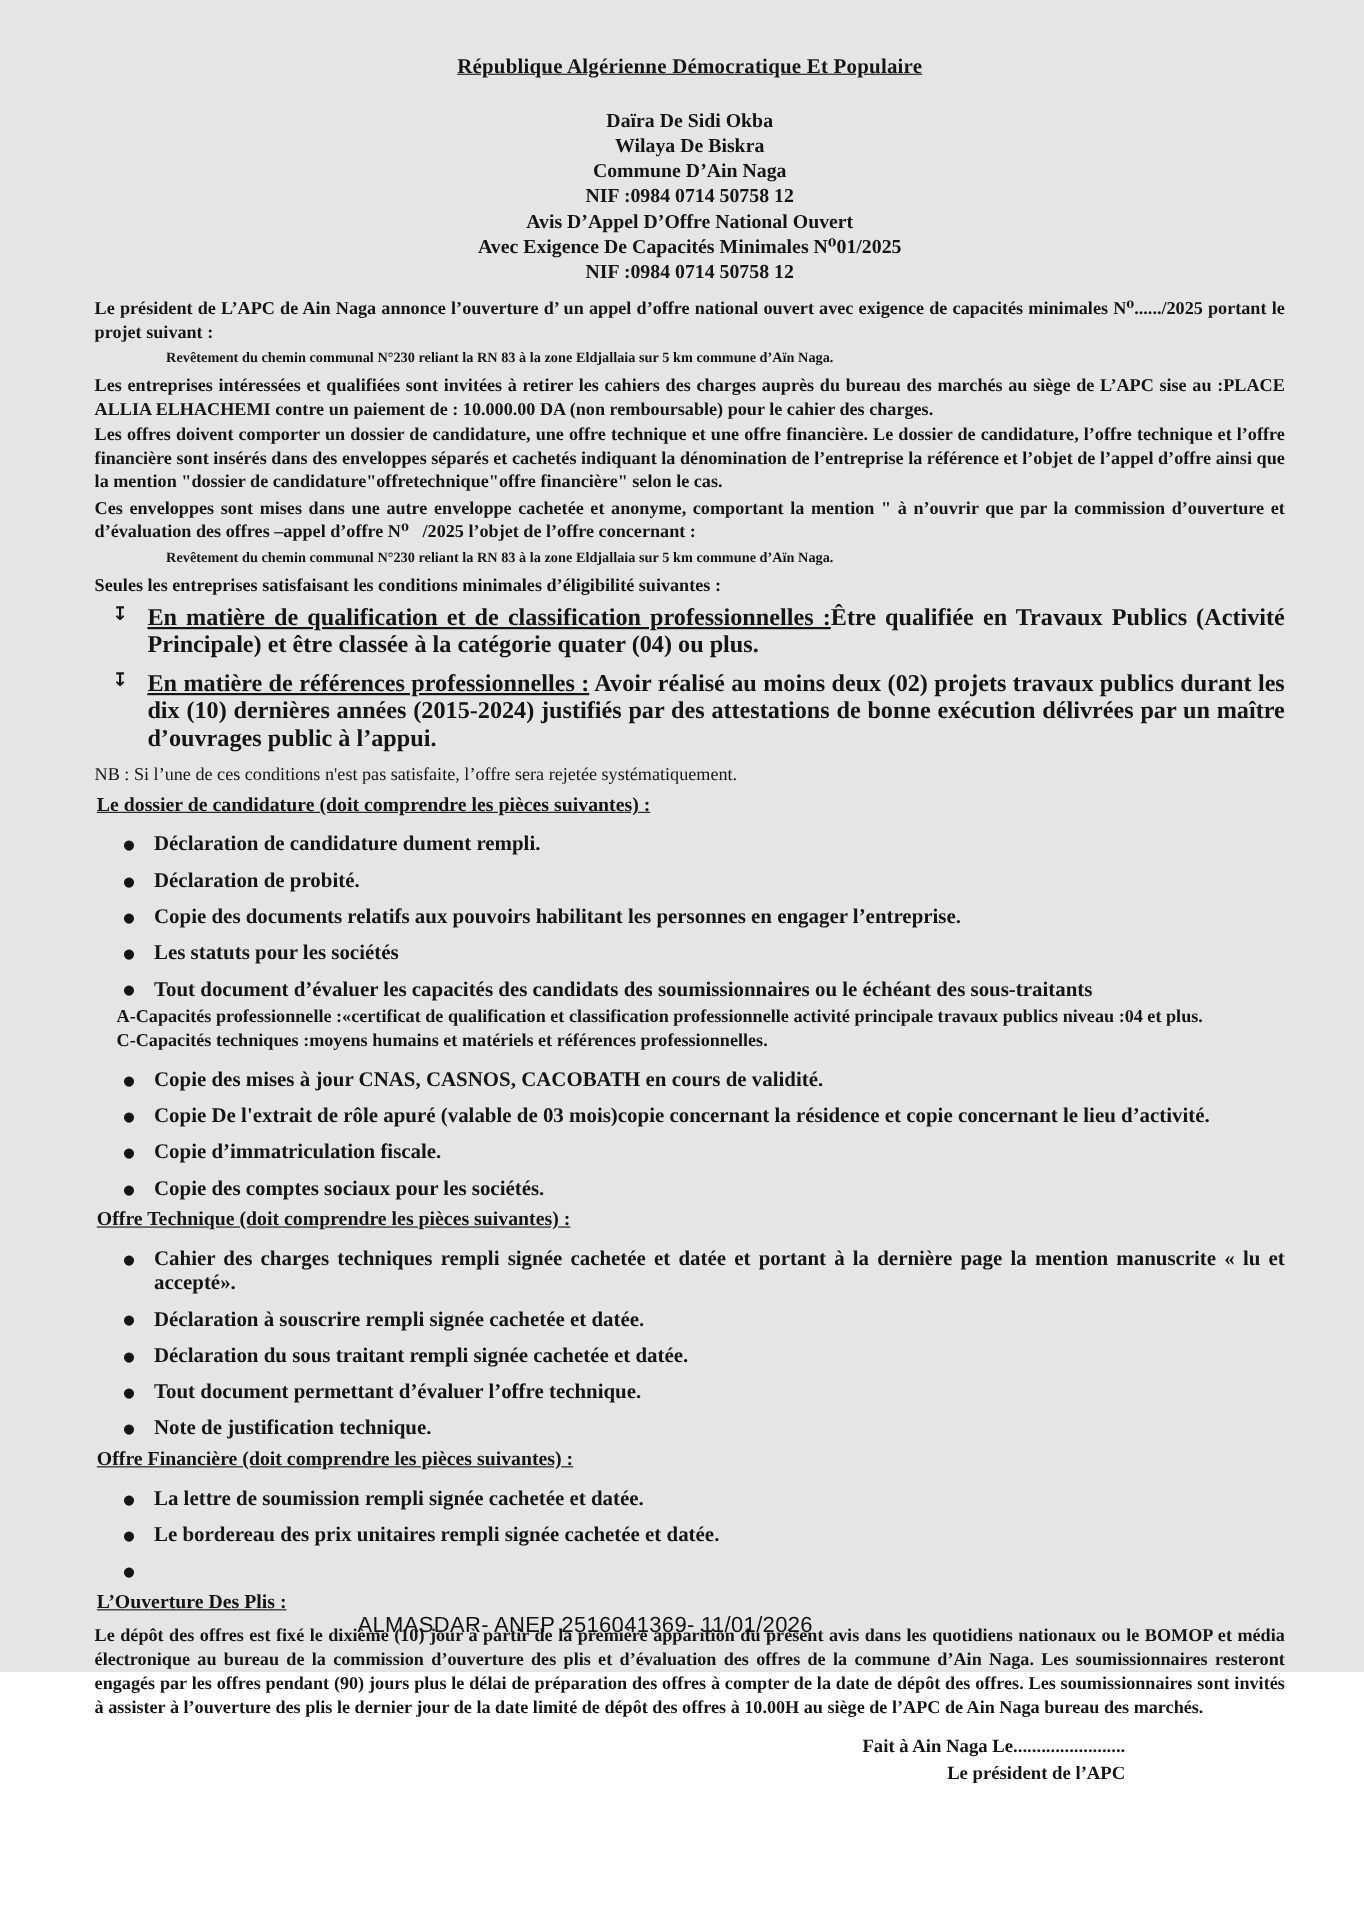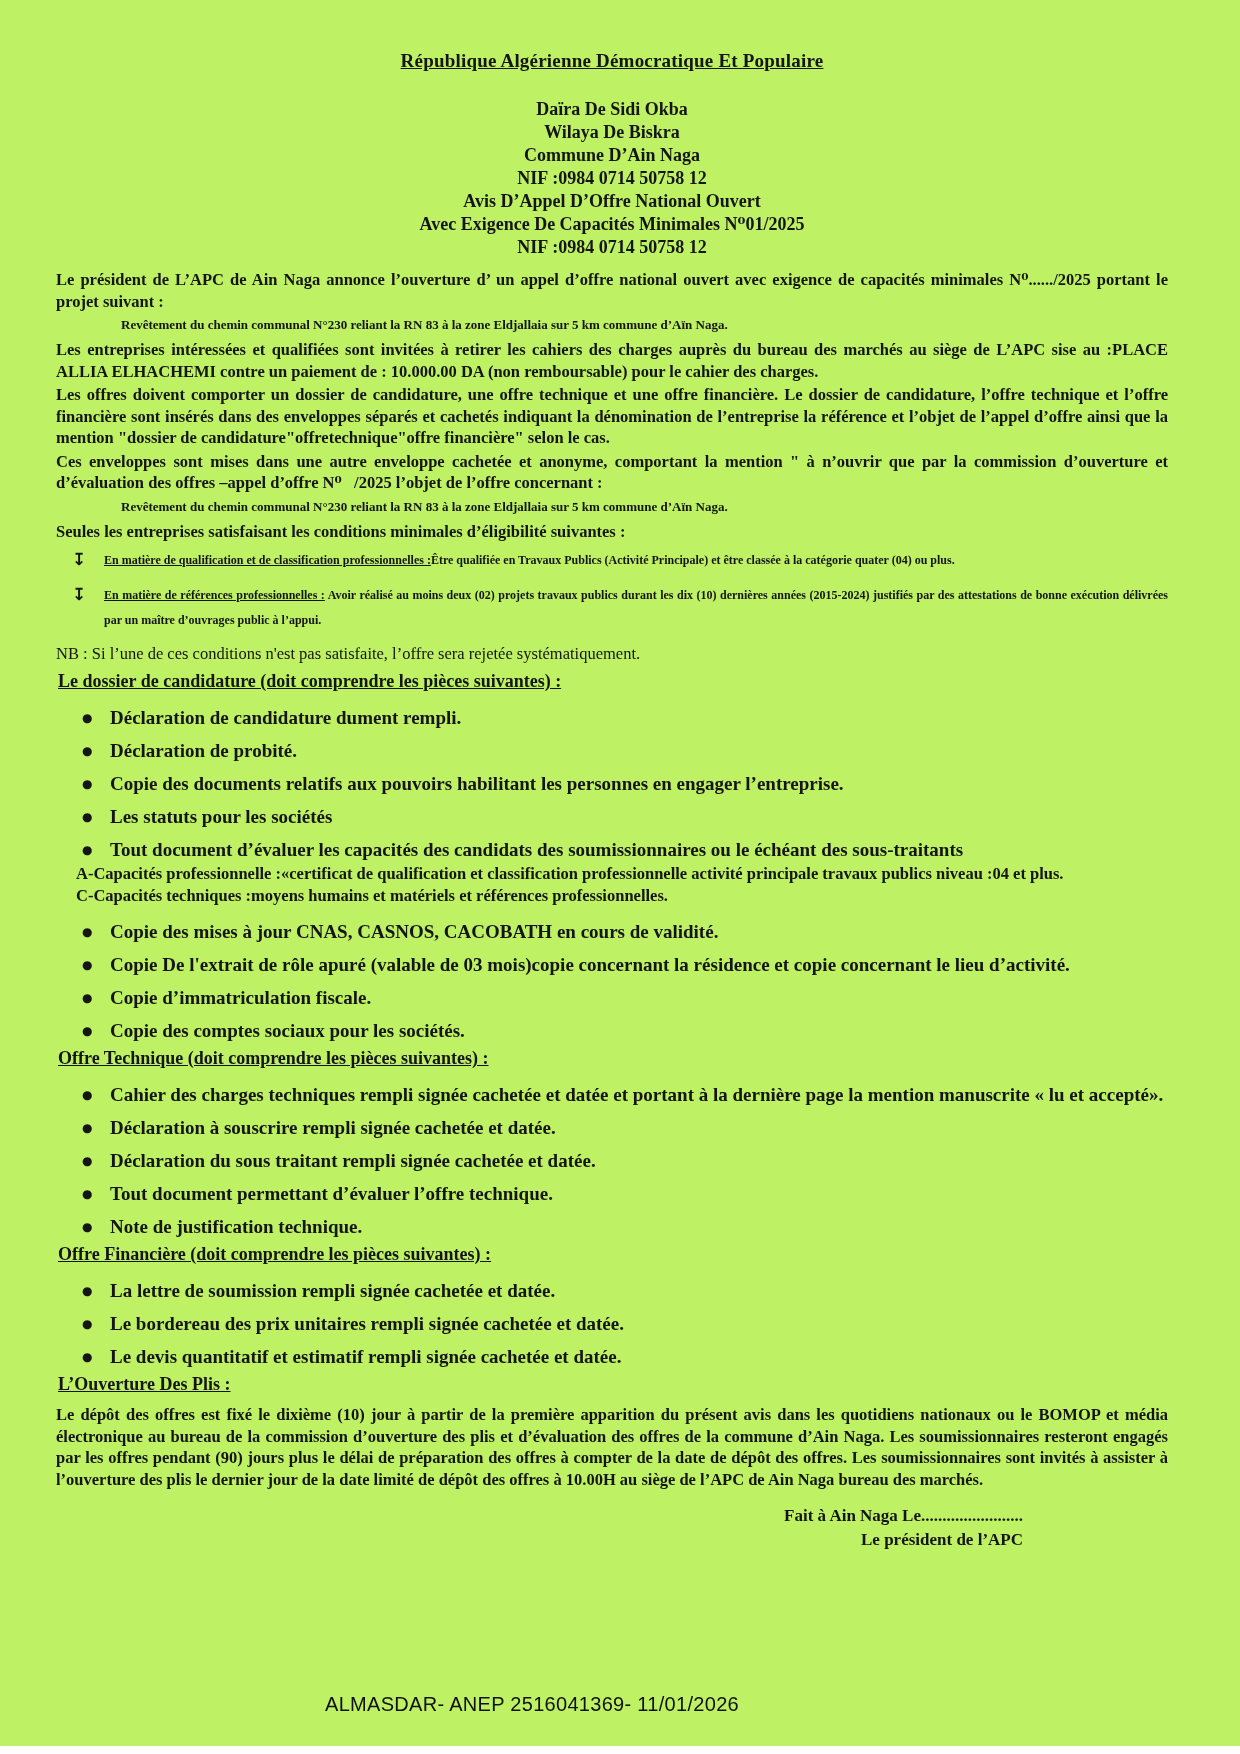--- a/index.html
+++ b/index.html
@@ -5,24 +5,24 @@
   html,body{margin:0;padding:0;}
   body{
     width:1240px;height:1754px;
     background:#ffffff;
     font-family:"Liberation Serif","DejaVu Serif",serif;
     color:#151515;
     -webkit-font-smoothing:antialiased;
   }
   .page{
     box-sizing:border-box;
-    width:1240px;height:1746px;
-    padding:50px 72px 0 56px;
+    width:1240px;height:1520px;
+    padding:50px 72px 0 86px;
     position:relative;
-    background:#bef264;
+    background:#e5e5e5;
   }
   .center{text-align:center;}
   .republic-title{
     font-size:19px;font-weight:bold;
     text-decoration:underline;
     letter-spacing:.2px;
     margin-bottom:26px;
   }
   .hdr-line{
     font-size:18px;font-weight:bold;
@@ -44,21 +44,21 @@
     display:flex;align-items:flex-start;
     margin:6px 0 10px 16px;
   }
   .elig-marker{
     font-family:"DejaVu Sans",sans-serif;
     font-size:17px;font-weight:bold;
     width:32px;flex:0 0 32px;
     padding-top:1px;
   }
   .elig-text{
-    font-size:12px;font-weight:bold;
+    font-size:22px;font-weight:bold;
     line-height:25px;text-align:justify;
   }
   .elig-label{text-decoration:underline;}
   .nb-line{
     font-size:16.5px;font-weight:normal;line-height:22px;margin-top:4px;
   }
   .section-heading{
     font-size:18px;font-weight:bold;
     text-decoration:underline;
     line-height:24px;
@@ -213,21 +213,20 @@
     <div class="blist-item">
         <span class="bullet">●</span>
         <span class="btext">La lettre de soumission rempli signée cachetée et datée.</span>
       </div>
     <div class="blist-item">
         <span class="bullet">●</span>
         <span class="btext">Le bordereau des prix unitaires rempli signée cachetée et datée.</span>
       </div>
     <div class="blist-item" style="margin-bottom:2px;">
         <span class="bullet">●</span>
-        <span class="btext">Le devis quantitatif et estimatif rempli signée cachetée et datée.</span>
       </div>
   </div>
 
   <div class="section-heading">L’Ouverture Des Plis :</div>
   <p class="body-p">Le dépôt des offres est fixé le dixième (10) jour à partir de la première apparition du présent avis dans les quotidiens nationaux ou le BOMOP et média électronique au bureau de la commission d’ouverture des plis et d’évaluation des offres de la commune d’Ain Naga. Les soumissionnaires resteront engagés par les offres pendant (90) jours plus le délai de préparation des offres à compter de la date de dépôt des offres. Les soumissionnaires sont invités à assister à l’ouverture des plis le dernier jour de la date limité de dépôt des offres à 10.00H au siège de l’APC de Ain Naga bureau des marchés.</p>
 
   <div class="sig-block">
     <div>Fait à Ain Naga Le........................</div>
     <div>Le président de l’APC</div>
   </div>

